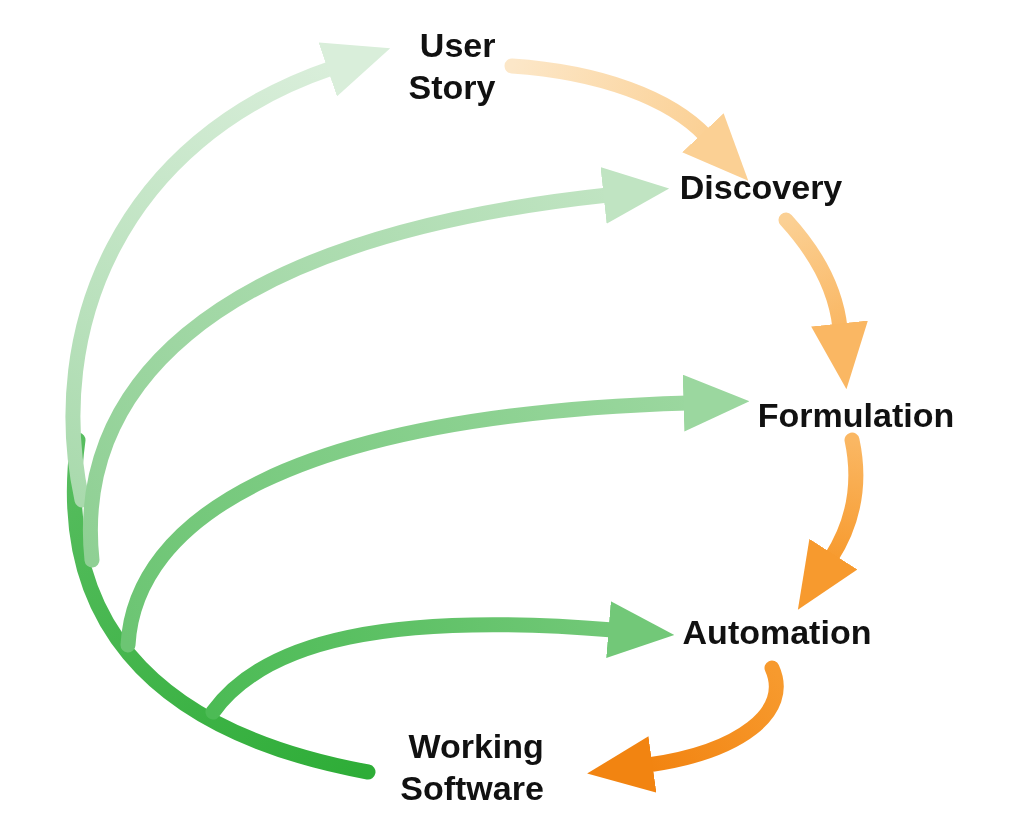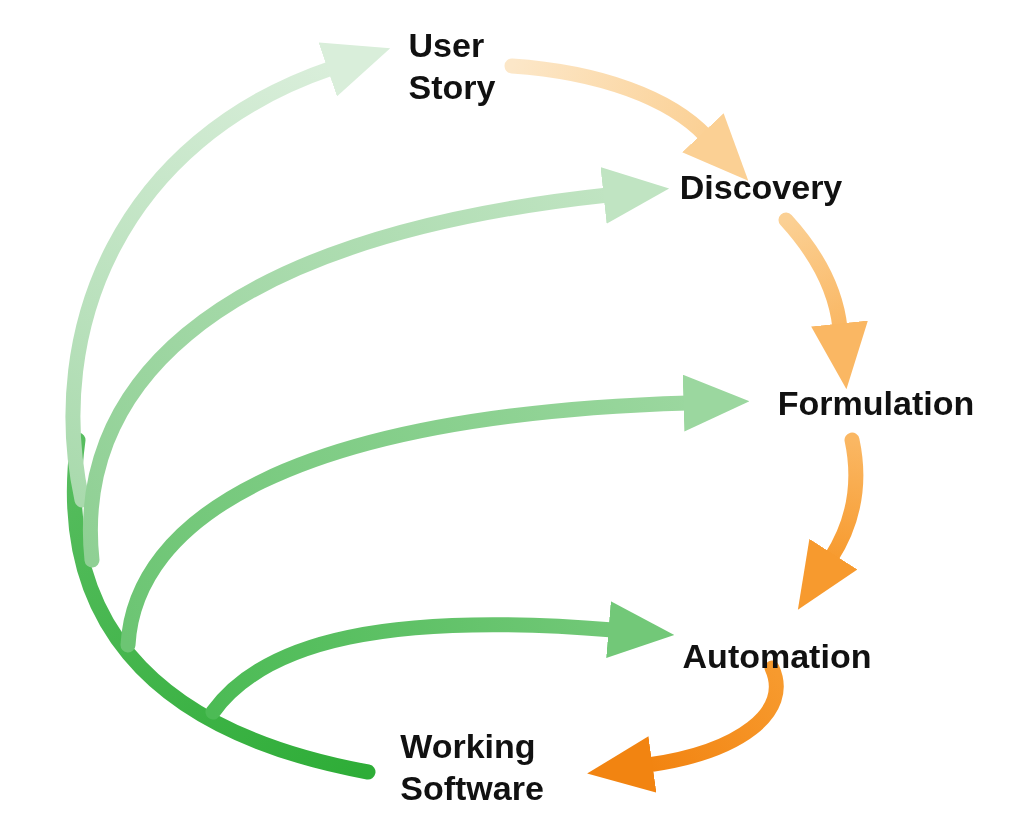--- a/index.html
+++ b/index.html
@@ -20,21 +20,21 @@
     left: 0;
     top: 0;
   }
   .node-label {
     position: absolute;
     transform: translateX(-50%);
     font-weight: bold;
     font-size: 34px;
     line-height: 42px;
     color: #111111;
-    text-align: left;
+    text-align: right;
     white-space: pre-line;
     letter-spacing: 0px;
   }
 </style>
 </head>
 <body>
 
 <div id="canvas">
 
   <svg id="spiral-svg" width="1009" height="817" viewBox="0 0 1009 817">
@@ -120,20 +120,20 @@
     <path d="M 852 440 C 861 482, 854 522, 831 558" fill="none" stroke="url(#go3)" stroke-width="15" stroke-linecap="round" marker-end="url(#mh-o3)"></path>
 
     <path d="M 772 668 C 792 712, 740 752, 648 765" fill="none" stroke="url(#go4)" stroke-width="15" stroke-linecap="round" marker-end="url(#mh-o4)"></path>
   </svg>
 
   <div class="node-label" style="left:452px; top:24px;">User
 Story</div>
 
   <div class="node-label" style="left:761px; top:166px;">Discovery</div>
 
-  <div class="node-label" style="left:856px; top:382px;margin-left:20px;">Formulation</div>
+  <div class="node-label" style="left:856px; top:394px;">Formulation</div>
 
-  <div class="node-label" style="left:777px; top:611px;margin-top:24px;">Automation</div>
+  <div class="node-label" style="left:777px; top:611px;">Automation</div>
 
   <div class="node-label" style="left:472px; top:725px;">Working
 Software</div>
 
 </div>
 
 </body></html>

